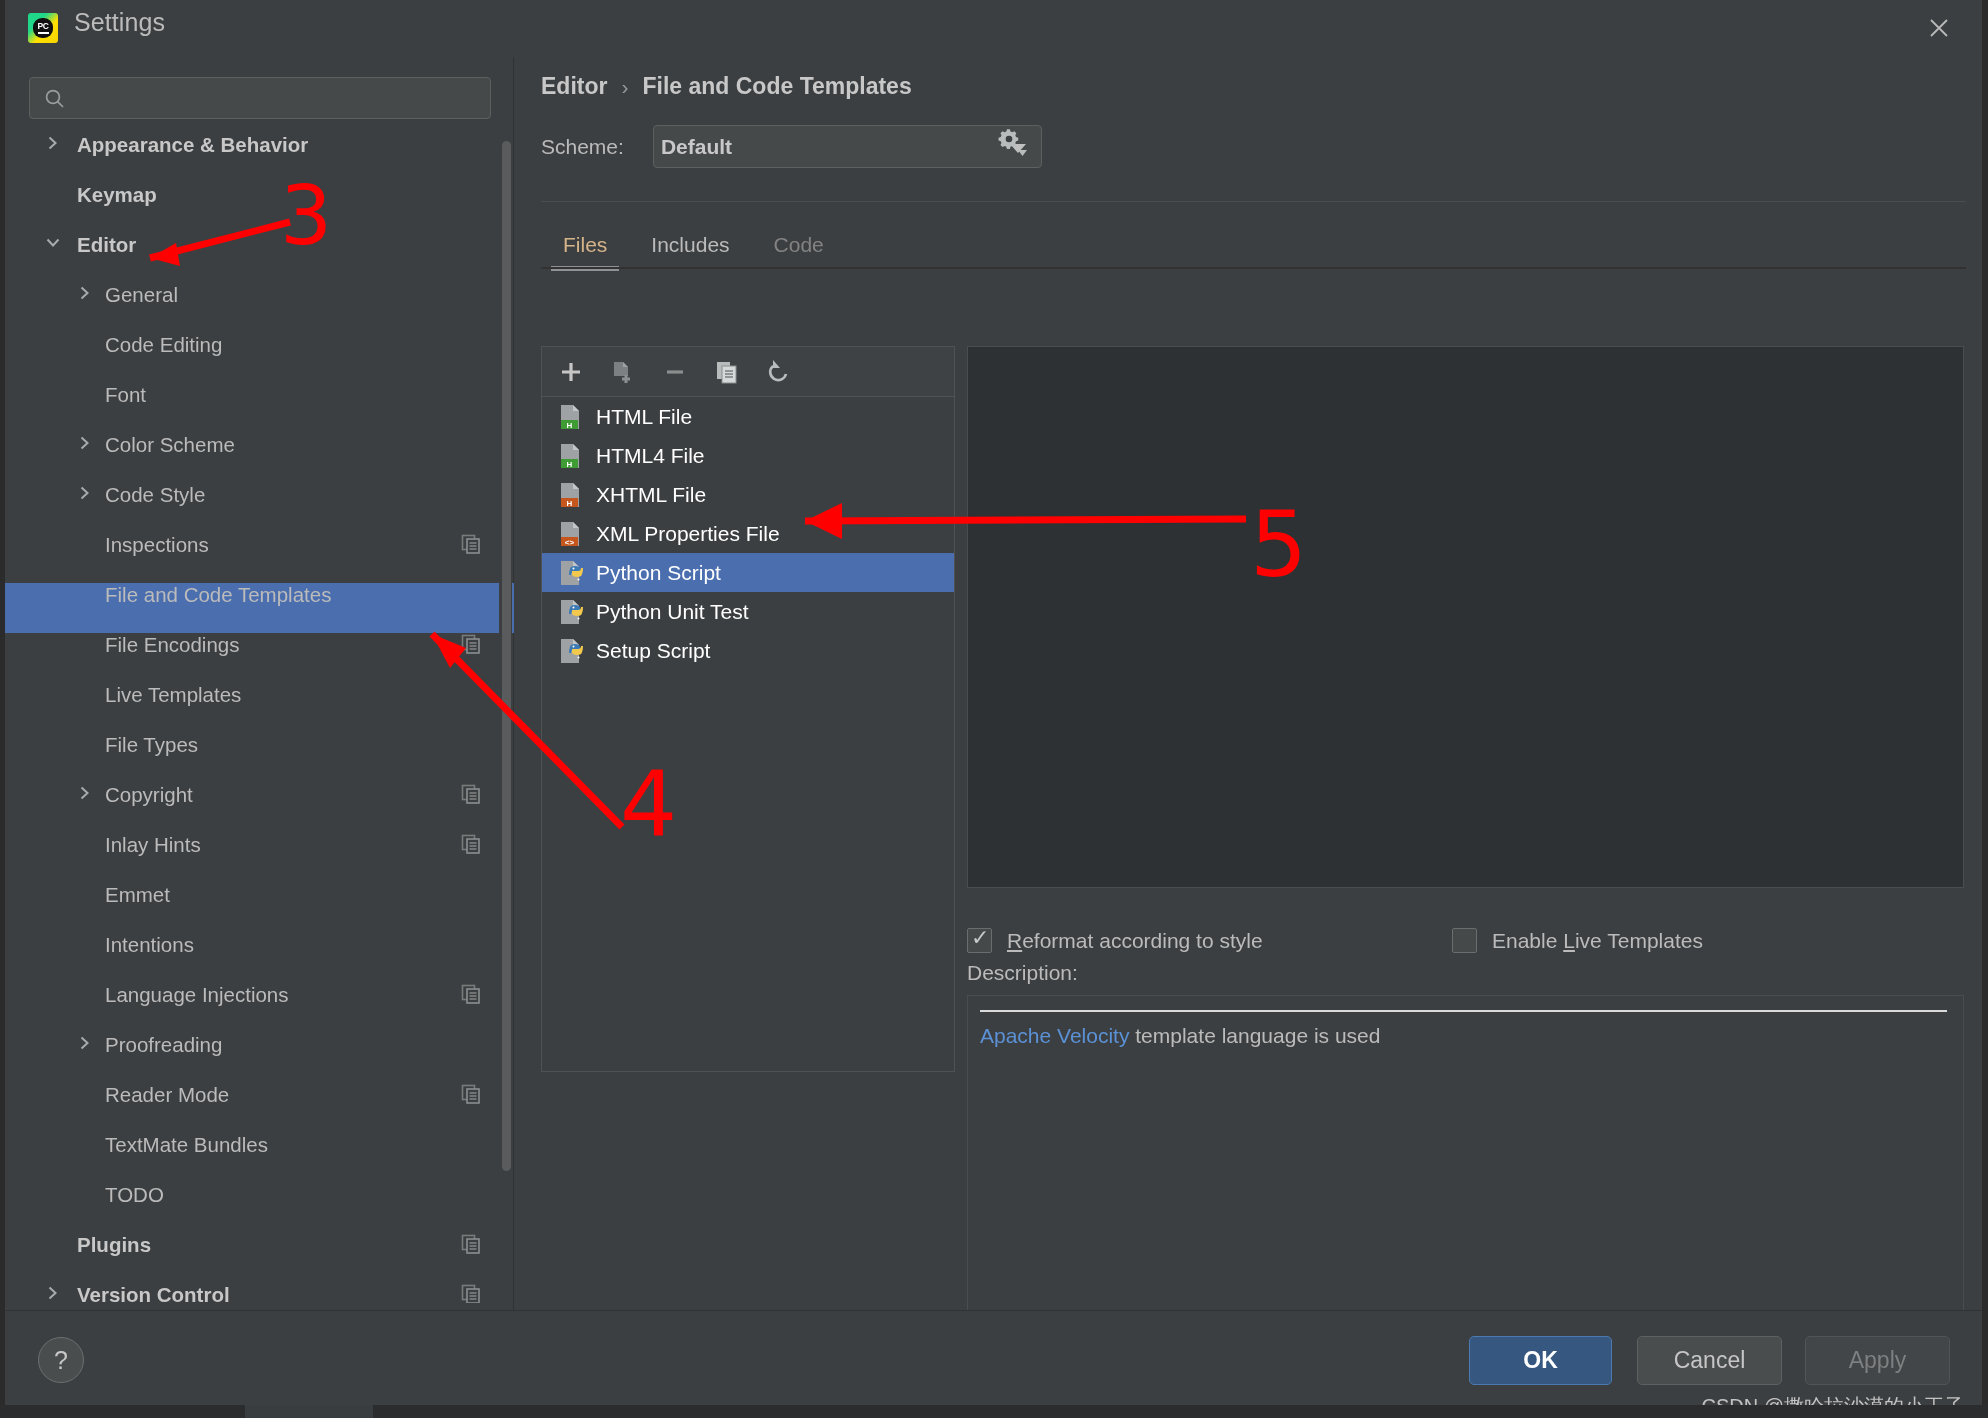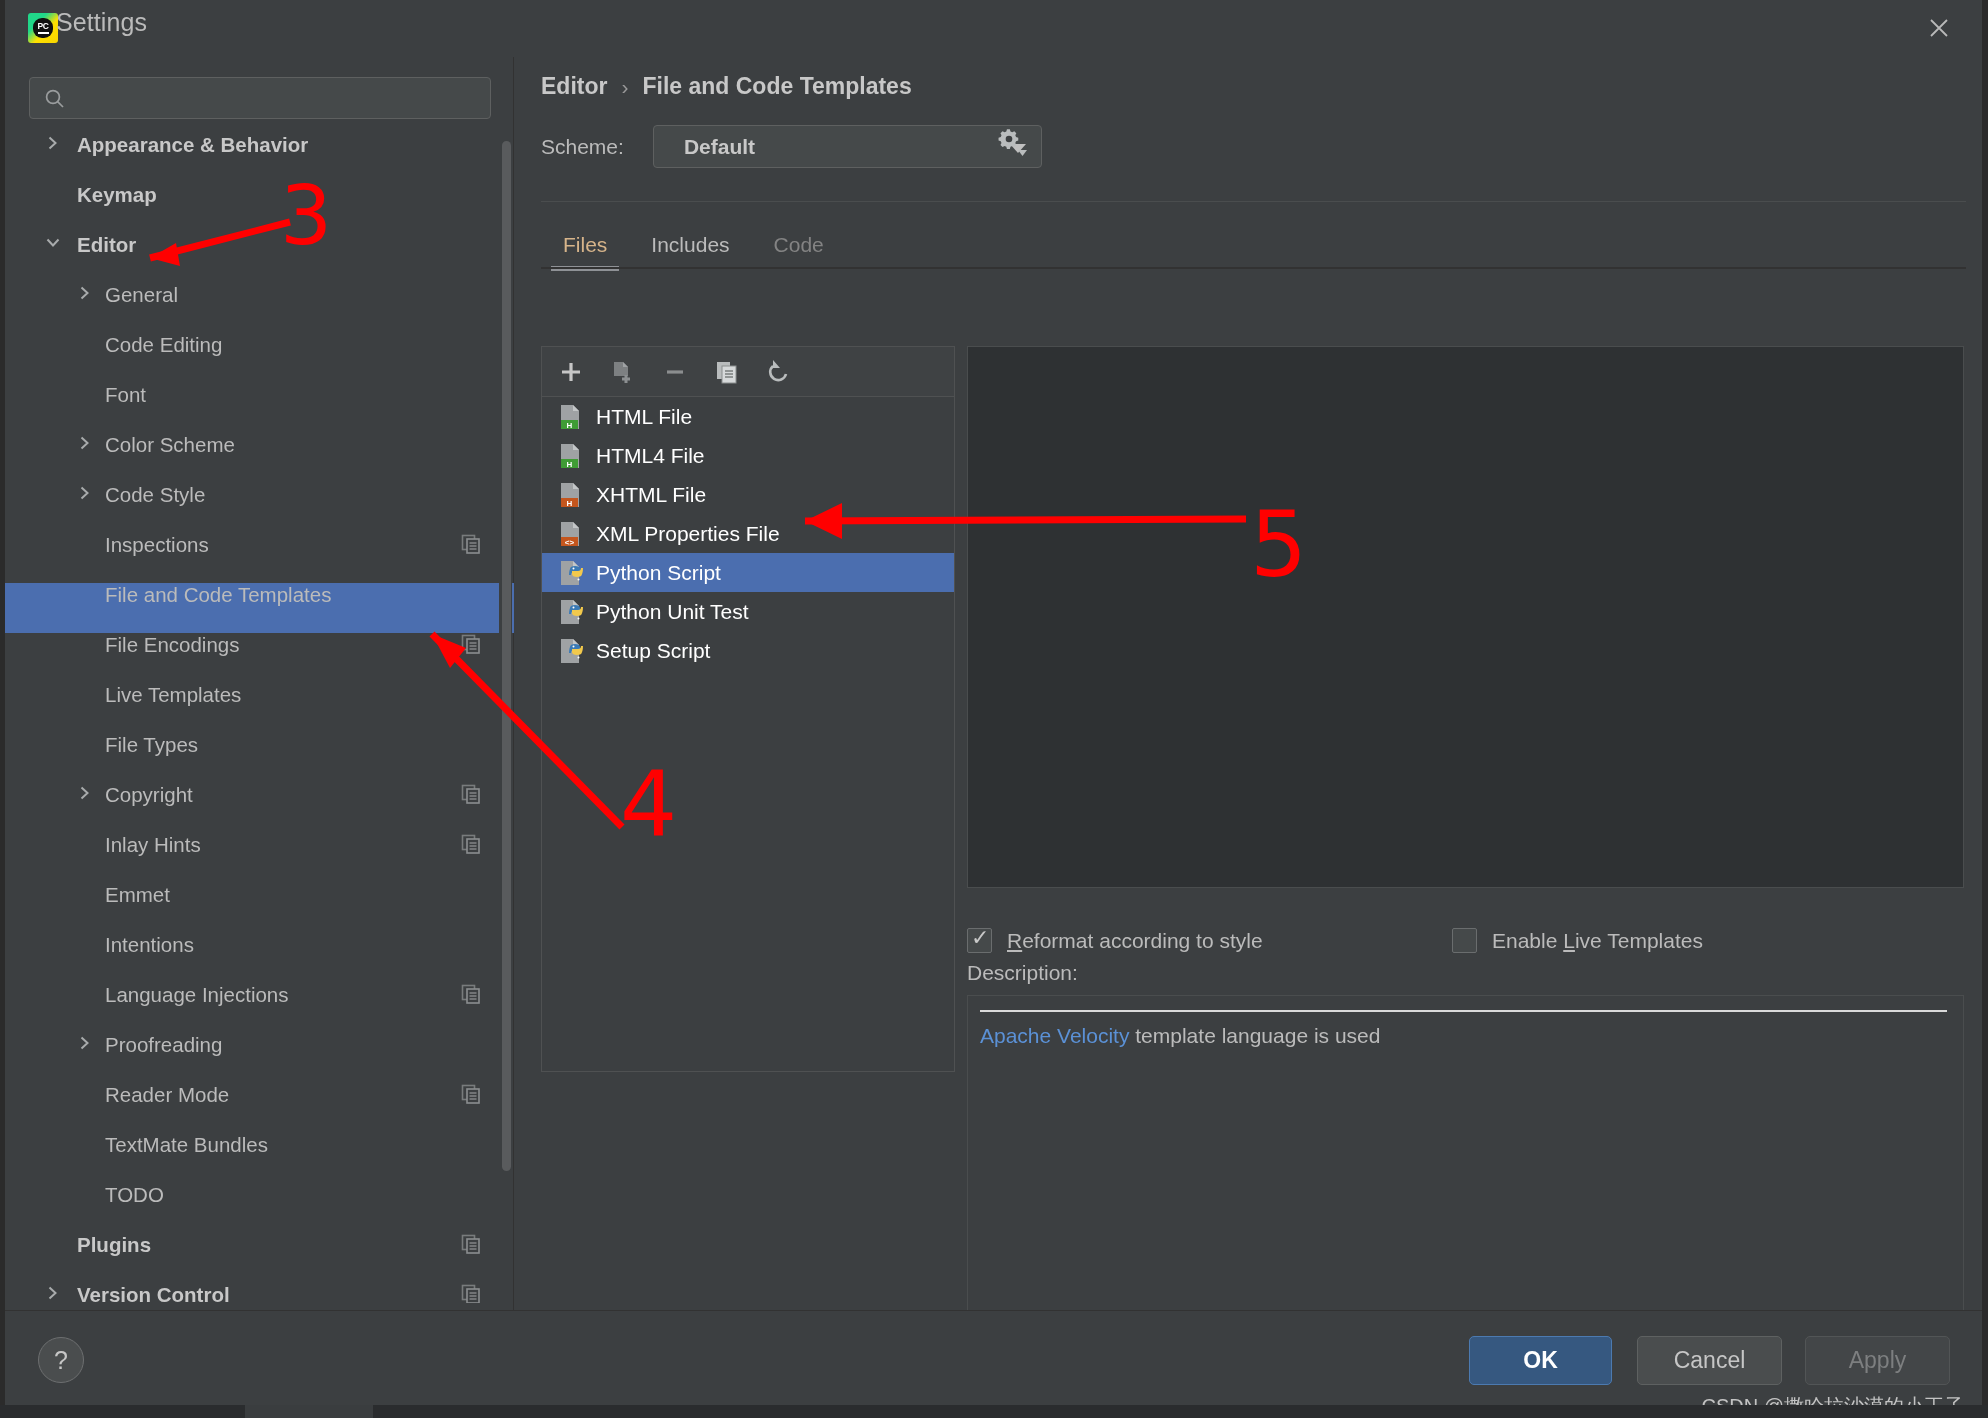--- a/index.html
+++ b/index.html
@@ -30,21 +30,21 @@
   }
   .tb-logo .inner {
     width: 20px; height: 20px; background: #101010;
     display: flex; flex-direction: column; align-items: center; justify-content: center;
     font-size: 8.5px; font-weight: bold; color: #ffffff; line-height: 1;
     letter-spacing: -0.3px;
     border-radius: 9px;
   }
   .tb-logo .inner .bar { width: 11px; height: 2px; background: #fff; margin-top: 2px; }
   .tb-title {
-    position: absolute; left: 56px; top: 8px;
+    position: absolute; left: 74px; top: 8px;
     font-size: 25px; color: #bbbbbb; letter-spacing: 0.1px;
   }
   .tb-close {
     position: absolute; right: 22px; top: 8px;
     width: 54px; height: 40px;
     display: flex; align-items: center; justify-content: center;
     color: #b9b9b9; font-size: 25px; font-weight: 300; cursor: pointer;
   }
   .rightedge {
     position: absolute; right: 0; top: 0; width: 6px; height: 1418px;
@@ -129,21 +129,21 @@
     display: flex; align-items: center;
   }
   .scheme-label { font-size: 21px; color: #bbbbbb; }
   .scheme-select {
     margin-left: 29px;
     width: 389px; height: 43px;
     background: #45494a; border: 1px solid #5e6060; border-radius: 4px;
     display: flex; align-items: center; position: relative; cursor: pointer;
   }
   .scheme-select .val {
-    margin-left: 30px; font-size: 21px; font-weight: bold; color: #c8c8c8;
+    margin-left: 7px; font-size: 21px; font-weight: bold; color: #c8c8c8;
   }
   .scheme-select .caret {
     position: absolute; right: 15px; top: 18px;
     width: 0; height: 0;
     border-left: 8px solid transparent; border-right: 8px solid transparent;
     border-top: 9px solid #c0c0c0;
   }
   .gear-btn {
     position: absolute; left: 473px; top: 62px; width: 46px; height: 46px;
     display: flex; align-items: center; justify-content: center; cursor: pointer;

